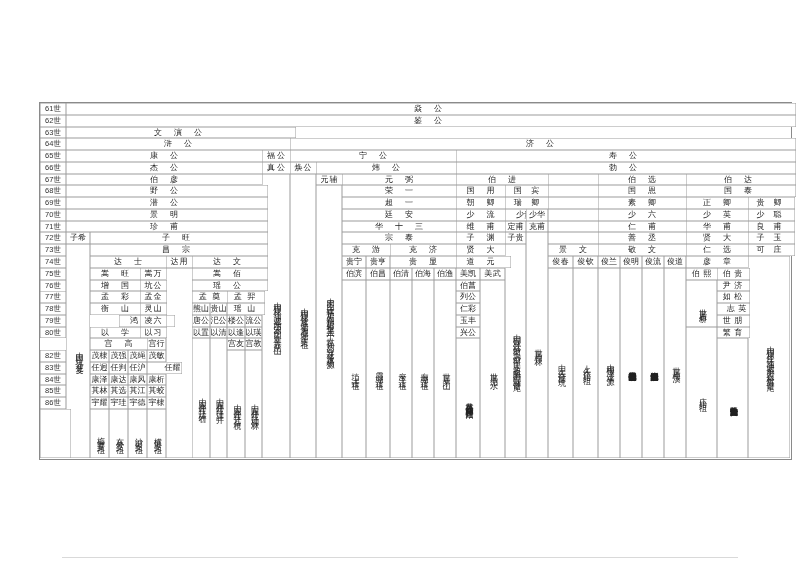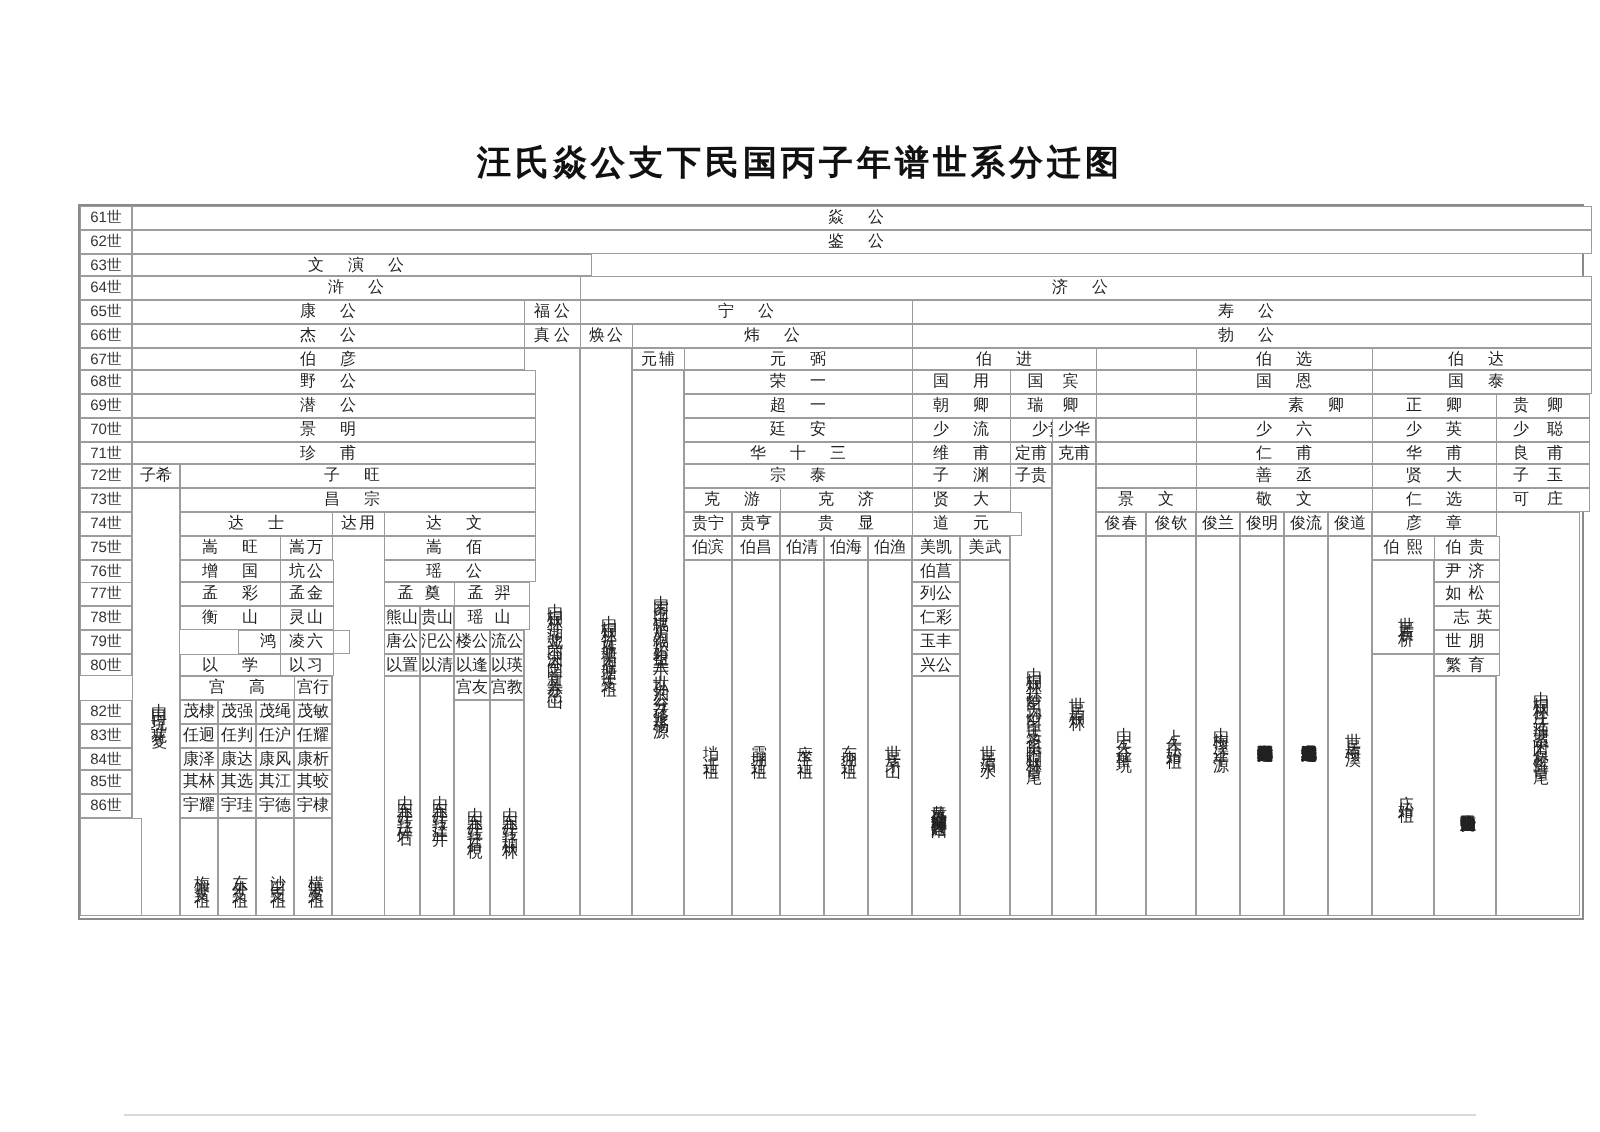--- a/index.html
+++ b/index.html
@@ -12,21 +12,20 @@
         font-size:8px;color:#222;text-align:center;overflow:hidden;white-space:nowrap;}
   .cell.v{white-space:normal;}
   .vtxt{writing-mode:vertical-rl;text-orientation:upright;margin:0 auto;display:block;height:100%;}
   .gen{font-size:7.5px;color:#333;letter-spacing:0;}
   .edgeline{position:absolute;background:#d9d9d9;}
 </style>
 </head>
 <body>
 
 <div class="page">
-  <div class="title">汪氏焱公支下民国丙子年谱世系分迁图</div>
   <div class="tframe" style="left:39px;top:102px;width:751px;height:356px;"></div>
   <div id="cells">
       <div class="cell gen" style="left: 40px; top: 103px; width: 26px; height: 11.77px; line-height: 11.77px;">61世</div>
       <div class="cell gen" style="left: 40px; top: 114.77px; width: 26px; height: 11.77px; line-height: 11.77px;">62世</div>
       <div class="cell gen" style="left: 40px; top: 126.54px; width: 26px; height: 11.77px; line-height: 11.77px;">63世</div>
       <div class="cell gen" style="left: 40px; top: 138.31px; width: 26px; height: 11.77px; line-height: 11.77px;">64世</div>
       <div class="cell gen" style="left: 40px; top: 150.08px; width: 26px; height: 11.77px; line-height: 11.77px;">65世</div>
       <div class="cell gen" style="left: 40px; top: 161.85px; width: 26px; height: 11.77px; line-height: 11.77px;">66世</div>
       <div class="cell gen" style="left: 40px; top: 173.62px; width: 26px; height: 11.77px; line-height: 11.77px;">67世</div>
       <div class="cell gen" style="left: 40px; top: 185.39px; width: 26px; height: 11.77px; line-height: 11.77px;">68世</div>
@@ -84,21 +83,21 @@
       <div class="cell" style="left: 456px; top: 185.39px; width: 49px; height: 11.77px; line-height: 11.77px; letter-spacing: 12px; padding-left: 6px;">国用</div>
       <div class="cell" style="left: 505px; top: 185.39px; width: 43px; height: 11.77px; line-height: 11.77px; letter-spacing: 9.5px; padding-left: 4.75px;">国宾</div>
       <div class="cell" style="left: 548px; top: 185.39px; width: 50px; height: 11.77px; line-height: 11.77px; letter-spacing: 12px; padding-left: 6px;"></div>
       <div class="cell" style="left: 598px; top: 185.39px; width: 88px; height: 11.77px; line-height: 11.77px; letter-spacing: 12px; padding-left: 6px;">国恩</div>
       <div class="cell" style="left: 686px; top: 185.39px; width: 104px; height: 11.77px; line-height: 11.77px; letter-spacing: 12px; padding-left: 6px;">国泰</div>
       <div class="cell" style="left: 66px; top: 197.16px; width: 196px; height: 11.77px; line-height: 11.77px; letter-spacing: 12px; padding-left: 6px;">潜公</div>
       <div class="cell" style="left: 342px; top: 197.16px; width: 114px; height: 11.77px; line-height: 11.77px; letter-spacing: 12px; padding-left: 6px;">超一</div>
       <div class="cell" style="left: 456px; top: 197.16px; width: 49px; height: 11.77px; line-height: 11.77px; letter-spacing: 12px; padding-left: 6px;">朝卿</div>
       <div class="cell" style="left: 505px; top: 197.16px; width: 43px; height: 11.77px; line-height: 11.77px; letter-spacing: 9.5px; padding-left: 4.75px;">瑞卿</div>
       <div class="cell" style="left: 548px; top: 197.16px; width: 50px; height: 11.77px; line-height: 11.77px; letter-spacing: 12px; padding-left: 6px;"></div>
-      <div class="cell" style="left: 598px; top: 197.16px; width: 88px; height: 11.77px; line-height: 11.77px; letter-spacing: 12px; padding-left: 22px;">素卿</div>
+      <div class="cell" style="left: 598px; top: 197.16px; width: 88px; height: 11.77px; line-height: 11.77px; letter-spacing: 12px; padding-left: 6px;">素卿</div>
       <div class="cell" style="left: 686px; top: 197.16px; width: 62px; height: 11.77px; line-height: 11.77px; letter-spacing: 12px; padding-left: 6px;">正卿</div>
       <div class="cell" style="left: 748px; top: 197.16px; width: 42px; height: 11.77px; line-height: 11.77px; letter-spacing: 9px; padding-left: 4.5px;">贵卿</div>
       <div class="cell" style="left: 66px; top: 208.93px; width: 196px; height: 11.77px; line-height: 11.77px; letter-spacing: 12px; padding-left: 6px;">景明</div>
       <div class="cell" style="left: 342px; top: 208.93px; width: 114px; height: 11.77px; line-height: 11.77px; letter-spacing: 12px; padding-left: 6px;">廷安</div>
       <div class="cell" style="left: 456px; top: 208.93px; width: 49px; height: 11.77px; line-height: 11.77px; letter-spacing: 12px; padding-left: 6px;">少流</div>
       <div class="cell" style="left: 505px; top: 208.93px; width: 38px; height: 11.77px; line-height: 11.77px; letter-spacing: 0px; padding-left: 0px;">少贵</div>
       <div class="cell" style="left: 526px; top: 208.93px; width: 22px; height: 11.77px; line-height: 11.77px; letter-spacing: 0px; padding-left: 0px;">少华</div>
       <div class="cell" style="left: 548px; top: 208.93px; width: 50px; height: 11.77px; line-height: 11.77px; letter-spacing: 12px; padding-left: 6px;"></div>
       <div class="cell" style="left: 598px; top: 208.93px; width: 88px; height: 11.77px; line-height: 11.77px; letter-spacing: 12px; padding-left: 6px;">少六</div>
       <div class="cell" style="left: 686px; top: 208.93px; width: 62px; height: 11.77px; line-height: 11.77px; letter-spacing: 12px; padding-left: 6px;">少英</div>
@@ -266,21 +265,21 @@
       <div class="cell" style="left: 147px; top: 350.17px; width: 19px; height: 11.77px; line-height: 11.77px; letter-spacing: 0px; padding-left: 0px;">茂敏</div>
       <div class="cell v" style="left: 227px; top: 350.17px; width: 18px; height: 107.83px;">
         <span class="vtxt" style="letter-spacing: 3px; padding-top: 3px;">由东井转迁石梘</span>
       </div>
       <div class="cell v" style="left: 245px; top: 350.17px; width: 17px; height: 107.83px;">
         <span class="vtxt" style="letter-spacing: 3px; padding-top: 3px;">由东井转迁桐林</span>
       </div>
       <div class="cell" style="left: 90px; top: 361.94px; width: 19px; height: 11.77px; line-height: 11.77px; letter-spacing: 0px; padding-left: 0px;">任迥</div>
       <div class="cell" style="left: 109px; top: 361.94px; width: 19px; height: 11.77px; line-height: 11.77px; letter-spacing: 0px; padding-left: 0px;">任判</div>
       <div class="cell" style="left: 128px; top: 361.94px; width: 19px; height: 11.77px; line-height: 11.77px; letter-spacing: 0px; padding-left: 0px;">任沪</div>
-      <div class="cell" style="left: 147px; top: 361.94px; width: 19px; height: 11.77px; line-height: 11.77px; letter-spacing: 0px; padding-left: 0px;">任耀</div>
+      <div class="cell" style="left: 147px; top: 361.94px; width: 19px; height: 11.77px; line-height: 11.77px; letter-spacing: 0px; padding-left: 16px;">任耀</div>
       <div class="cell" style="left: 90px; top: 373.71px; width: 19px; height: 11.77px; line-height: 11.77px; letter-spacing: 0px; padding-left: 0px;">康泽</div>
       <div class="cell" style="left: 109px; top: 373.71px; width: 19px; height: 11.77px; line-height: 11.77px; letter-spacing: 0px; padding-left: 0px;">康达</div>
       <div class="cell" style="left: 128px; top: 373.71px; width: 19px; height: 11.77px; line-height: 11.77px; letter-spacing: 0px; padding-left: 0px;">康风</div>
       <div class="cell" style="left: 147px; top: 373.71px; width: 19px; height: 11.77px; line-height: 11.77px; letter-spacing: 0px; padding-left: 0px;">康析</div>
       <div class="cell" style="left: 90px; top: 385.48px; width: 19px; height: 11.77px; line-height: 11.77px; letter-spacing: 0px; padding-left: 0px;">其林</div>
       <div class="cell" style="left: 109px; top: 385.48px; width: 19px; height: 11.77px; line-height: 11.77px; letter-spacing: 0px; padding-left: 0px;">其选</div>
       <div class="cell" style="left: 128px; top: 385.48px; width: 19px; height: 11.77px; line-height: 11.77px; letter-spacing: 0px; padding-left: 0px;">其江</div>
       <div class="cell" style="left: 147px; top: 385.48px; width: 19px; height: 11.77px; line-height: 11.77px; letter-spacing: 0px; padding-left: 0px;">其蛟</div>
       <div class="cell" style="left: 90px; top: 397.25px; width: 19px; height: 11.77px; line-height: 11.77px; letter-spacing: 0px; padding-left: 0px;">宇耀</div>
       <div class="cell" style="left: 109px; top: 397.25px; width: 19px; height: 11.77px; line-height: 11.77px; letter-spacing: 0px; padding-left: 0px;">宇珪</div>

